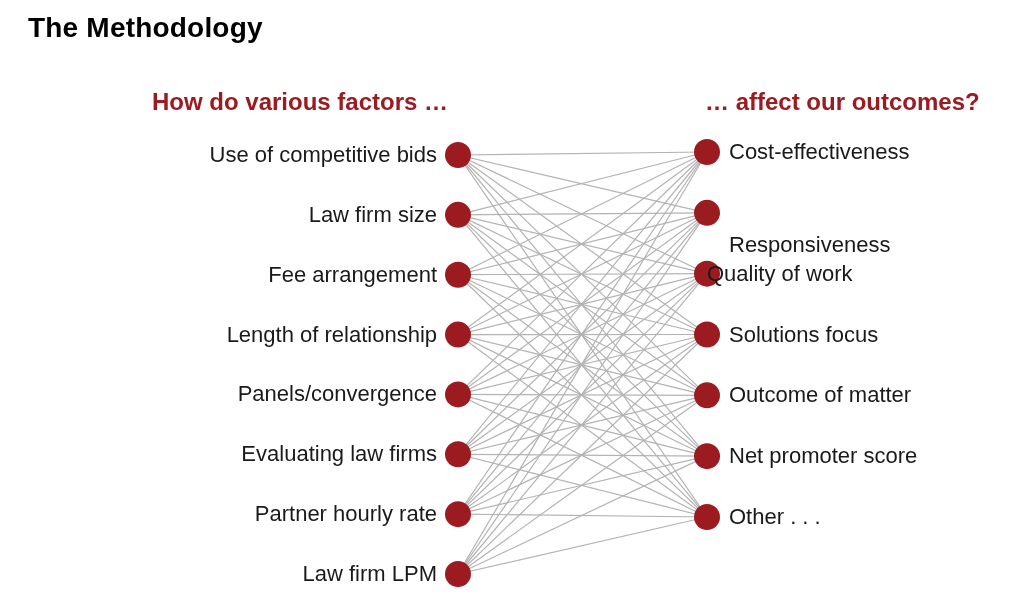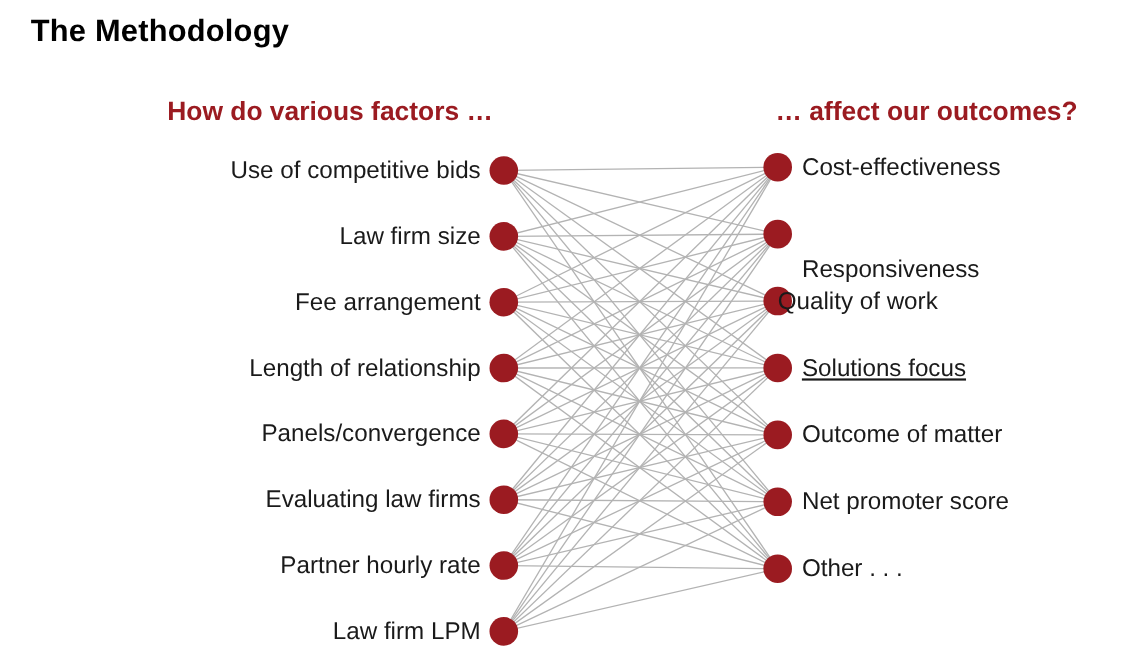--- a/index.html
+++ b/index.html
@@ -138,18 +138,18 @@
       <div class="node-label left-side" style="right: 587px; top: 214.857px;">Law firm size</div>
       <div class="node-label left-side" style="right: 587px; top: 274.714px;">Fee arrangement</div>
       <div class="node-label left-side" style="right: 587px; top: 334.571px;">Length of relationship</div>
       <div class="node-label left-side" style="right: 587px; top: 394.429px;">Panels/convergence</div>
       <div class="node-label left-side" style="right: 587px; top: 454.286px;">Evaluating law firms</div>
       <div class="node-label left-side" style="right: 587px; top: 514.143px; margin-left: 20px;">Partner hourly rate</div>
       <div class="node-label left-side" style="right: 587px; top: 574px;">Law firm LPM</div>
       <div class="node-label right-side" style="left: 729px; top: 152px;">Cost-effectiveness</div>
       <div class="node-label right-side" style="left: 729px; top: 212.833px; margin-top: 32px;">Responsiveness</div>
       <div class="node-label right-side" style="left: 707px; top: 273.667px;">Quality of work</div>
-      <div class="node-label right-side" style="left: 729px; top: 334.5px; text-decoration: underline;">Solutions focus</div>
+      <div class="node-label right-side" style="left: 729px; top: 334.5px;">Solutions focus</div>
       <div class="node-label right-side" style="left: 729px; top: 395.333px;">Outcome of matter</div>
       <div class="node-label right-side" style="left: 729px; top: 456.167px; text-align: center;">Net promoter score</div>
       <div class="node-label right-side" style="left: 729px; top: 517px;">Other . . .</div>
     </div>
 </div>
 
 </body></html>

